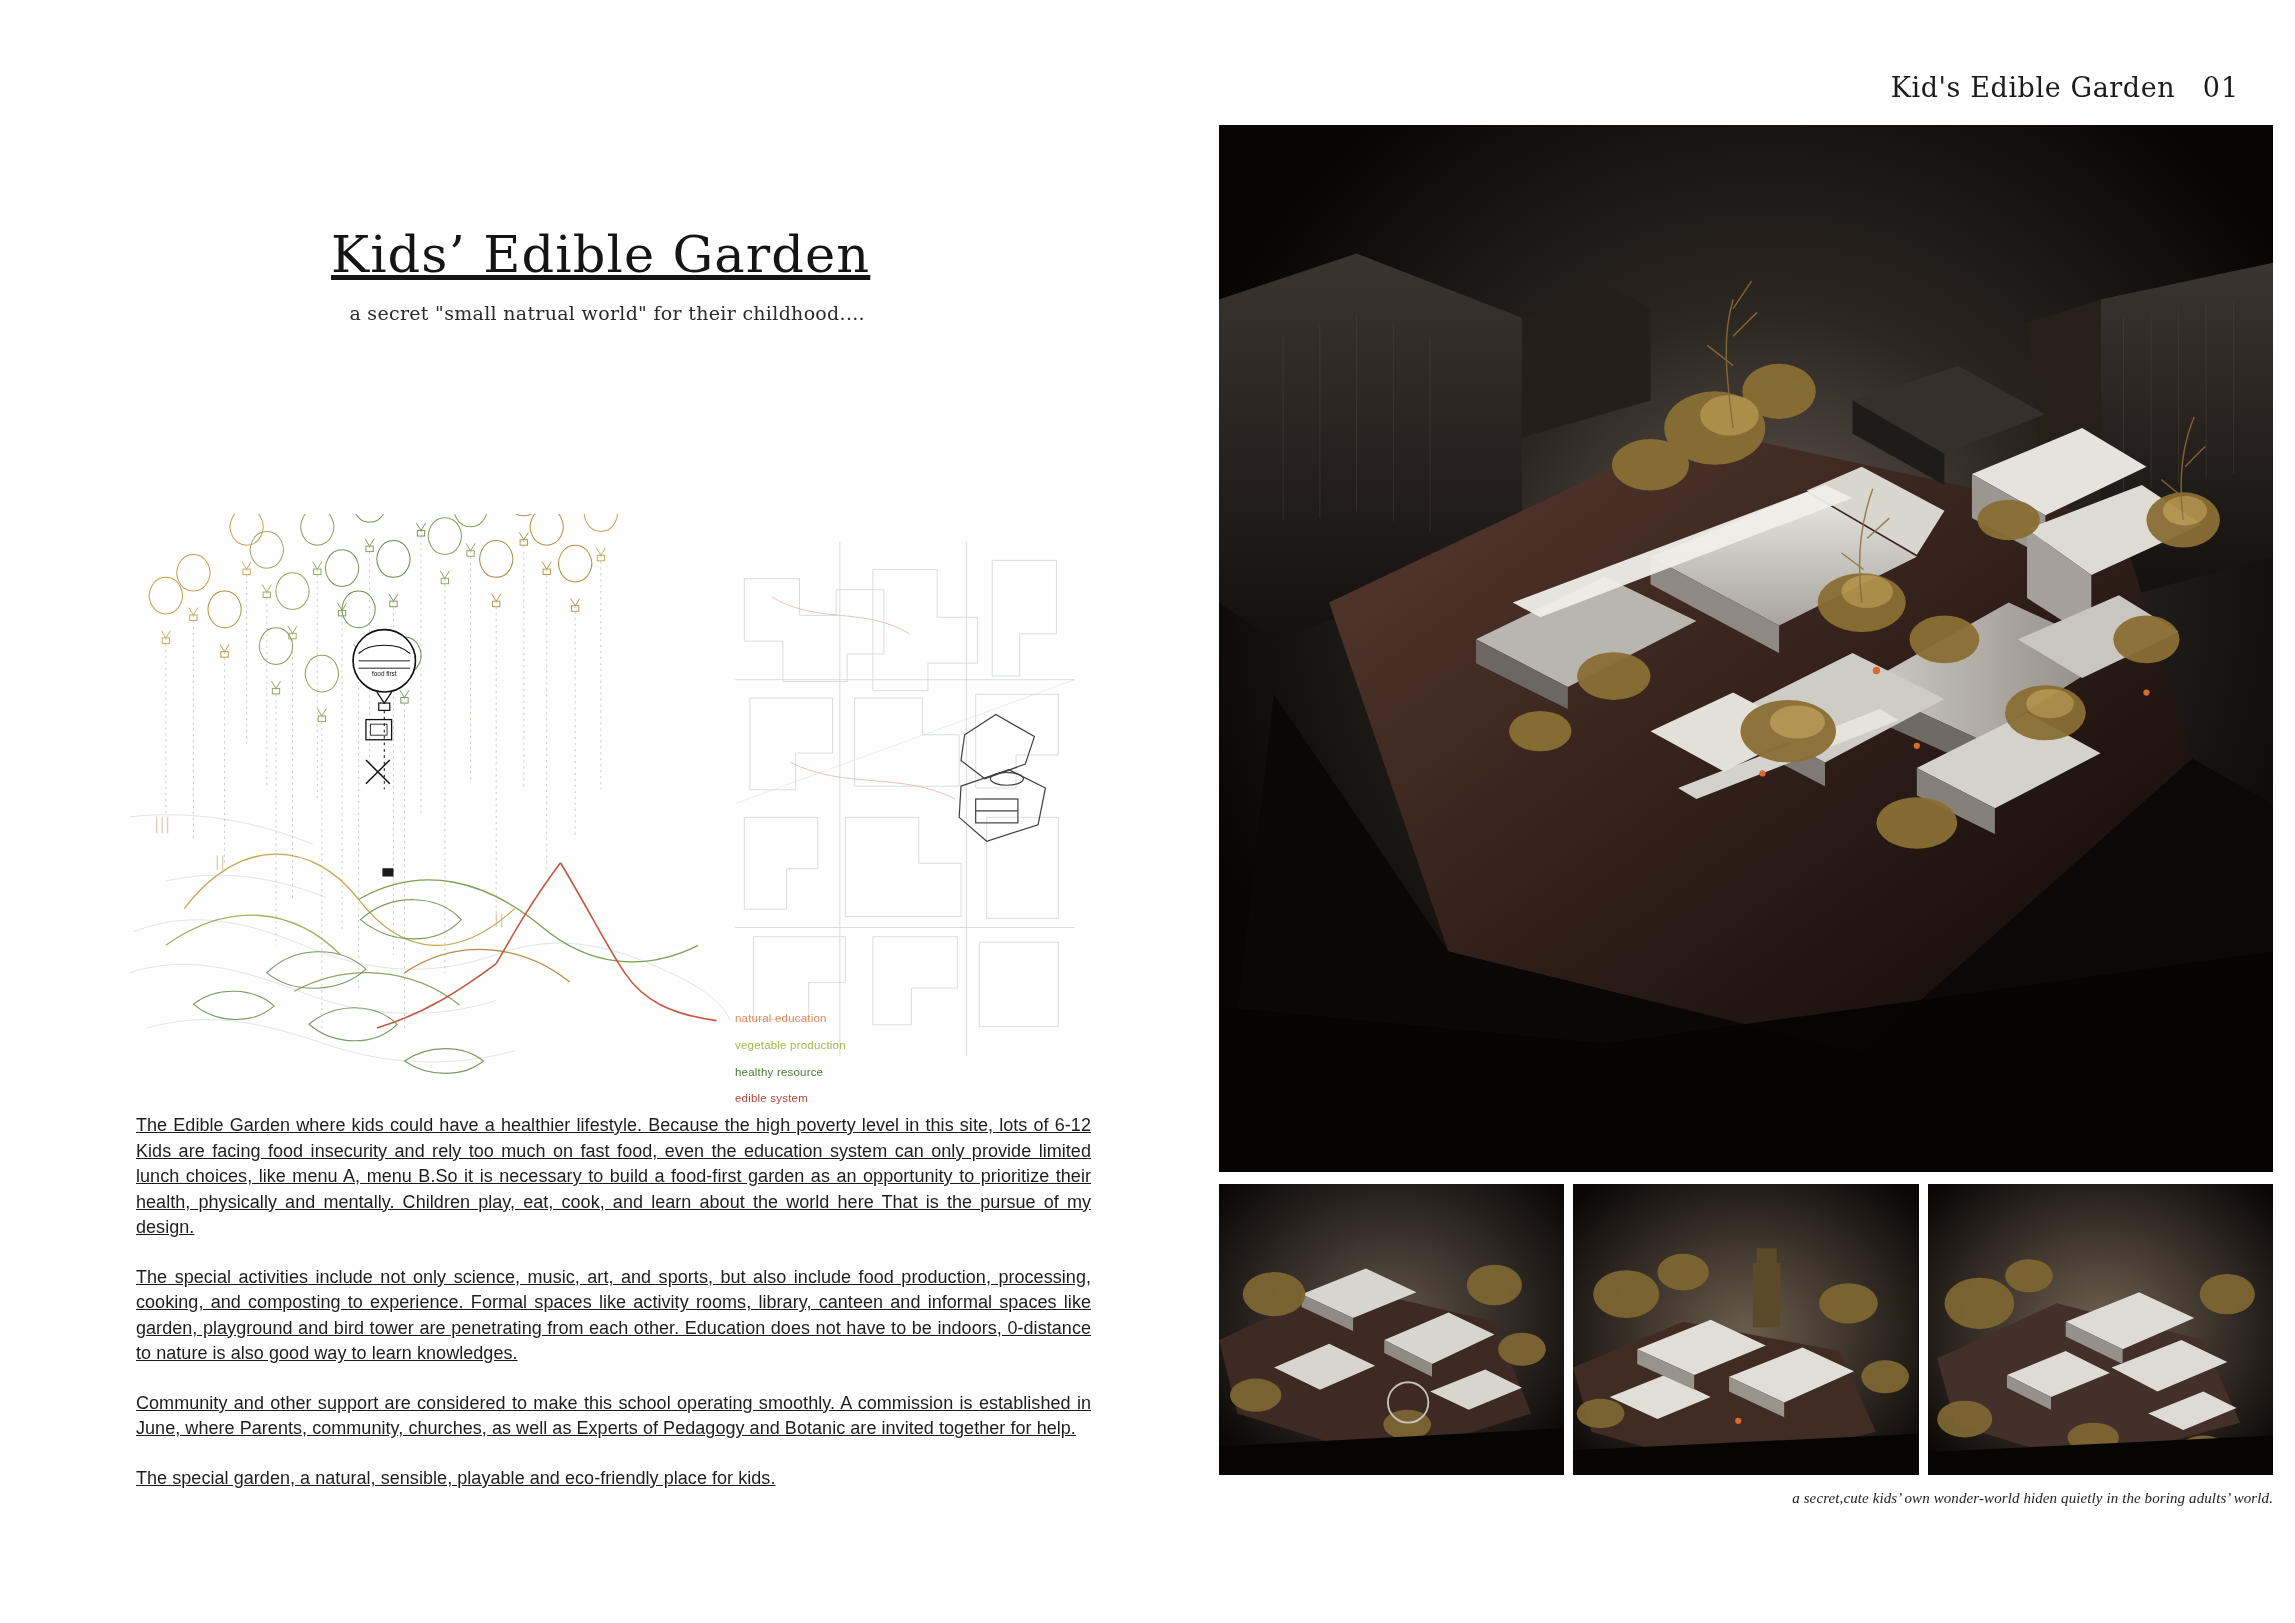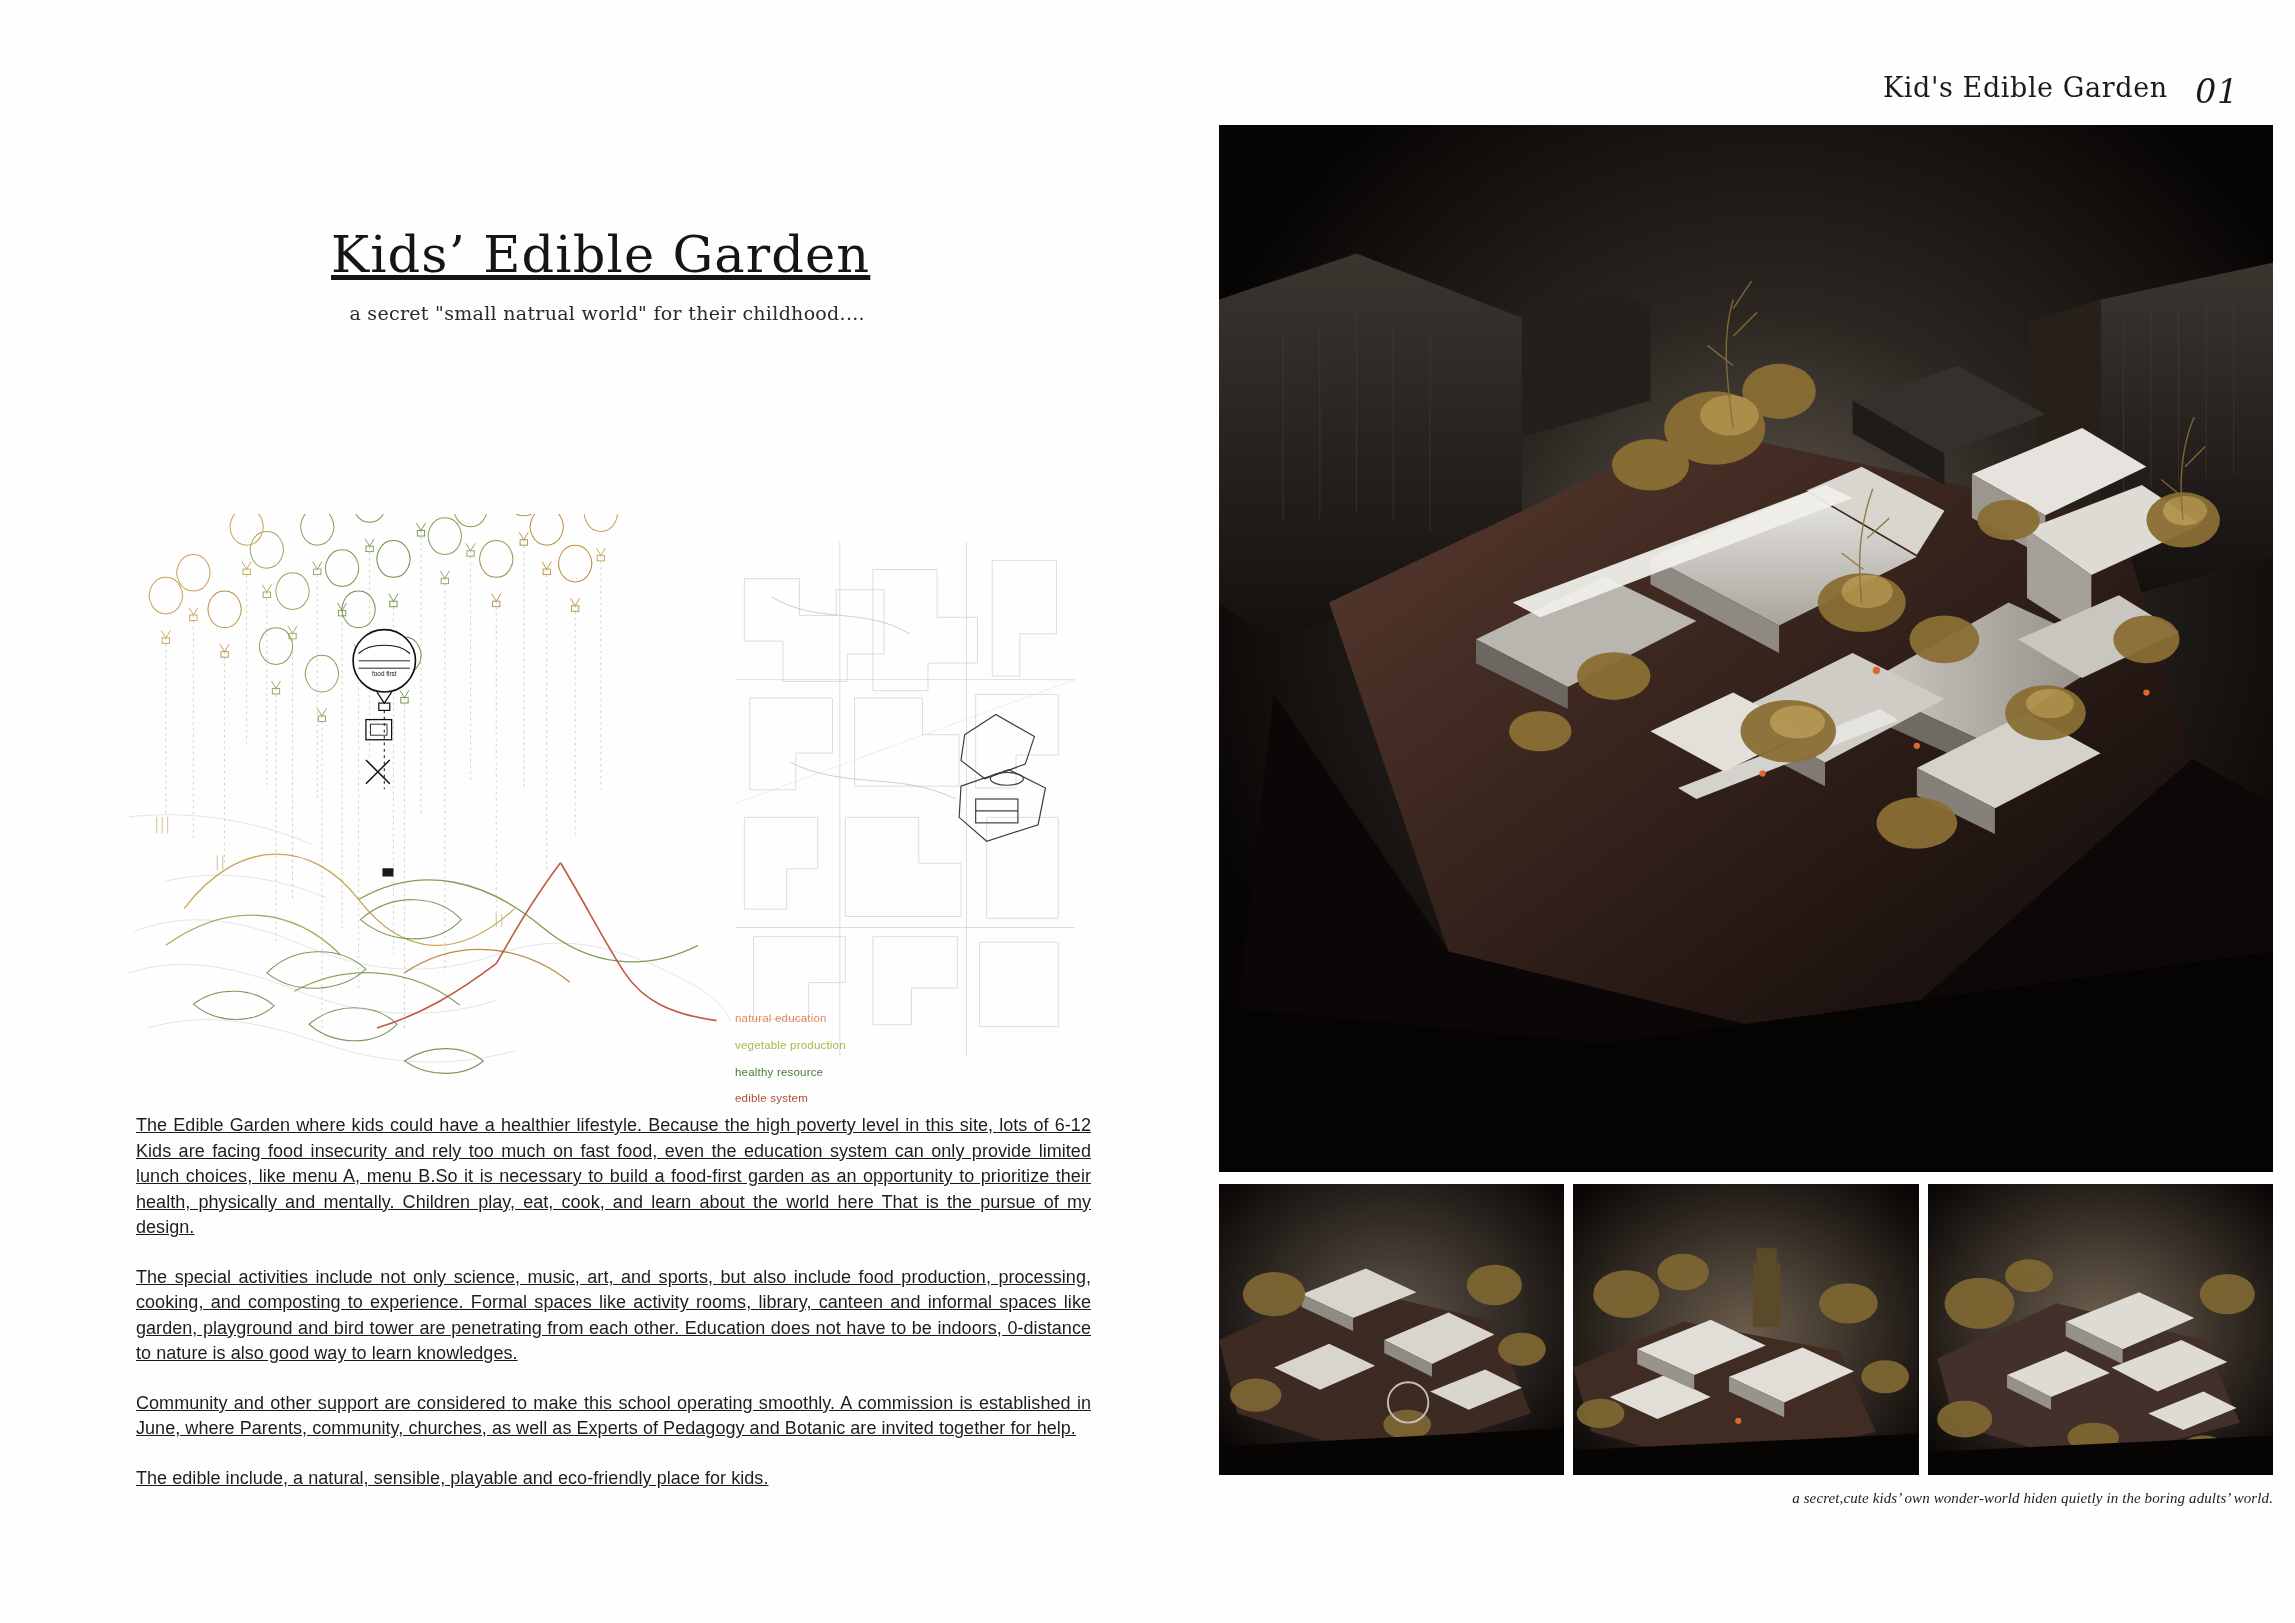--- a/index.html
+++ b/index.html
@@ -32,24 +32,23 @@
     gap: 27.5px;
   }
   .header-title {
     font-family: "DejaVu Serif", serif;
     font-size: 27px;
     letter-spacing: 0.6px;
     color: #1b1b1b;
   }
   .header-page {
     font-family: "DejaVu Serif", serif;
-    font-size: 33px;
+    font-size: 27px;
     letter-spacing: 0.9px;
     color: #1b1b1b;
-    font-style: italic;
   }
 
   
   .left-col {
     position: absolute;
     left: 0;
     top: 0;
     width: 1185px;
     height: 1624px;
   }
@@ -352,21 +351,21 @@
       <div style="color:#e08a5a">natural education</div>
       <div style="color:#a8b84a">vegetable production</div>
       <div style="color:#4a7a3a">healthy resource</div>
       <div style="color:#b14a3a">edible system</div>
     </div>
 
     <div class="body-text">
       <p>The Edible Garden where kids could have a healthier lifestyle. Because the high poverty level in this site, lots of 6-12 Kids are facing food insecurity and rely too much on fast food, even the education system can only provide limited lunch choices, like menu A, menu B.So it is necessary to build a food-first garden as an opportunity to prioritize their health, physically and mentally. Children play, eat, cook, and learn about the world here That is the pursue of my design.</p>
       <p>The special activities include not only science, music, art, and sports, but also include food production, processing, cooking, and composting to experience. Formal spaces like activity rooms, library, canteen and informal spaces like garden, playground and bird tower are penetrating from each other. Education does not have to be indoors, 0-distance to nature is also good way to learn knowledges.</p>
       <p>Community and other support are considered to make this school operating smoothly. A commission is established in June, where Parents, community, churches, as well as Experts of Pedagogy and Botanic are invited together for help.</p>
-      <p>The edible include, a natural, sensible, playable and eco-friendly place for kids.</p>
+      <p>The special garden, a natural, sensible, playable and eco-friendly place for kids.</p>
     </div>
   </div>
 
   <div class="right-col">
 
     <div class="hero-img">
       <svg viewBox="0 0 1148 1140" width="1054" height="1047" preserveAspectRatio="xMidYMid slice">
         <defs>
           <radialGradient id="glowHero" cx="52%" cy="44%" r="58%">
             <stop offset="0%" stop-color="#6b6258"></stop>

